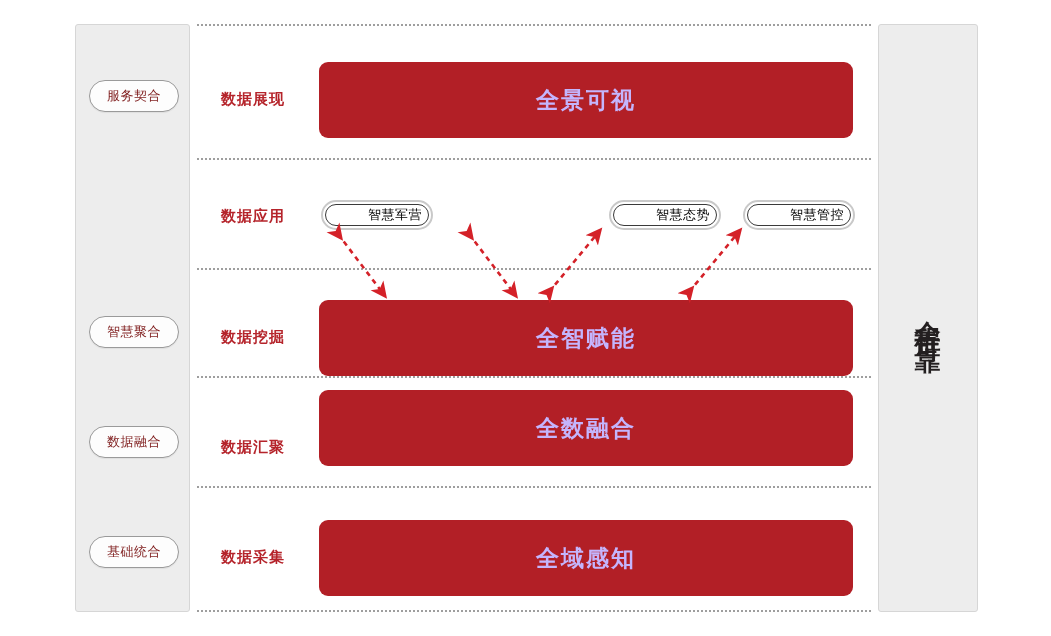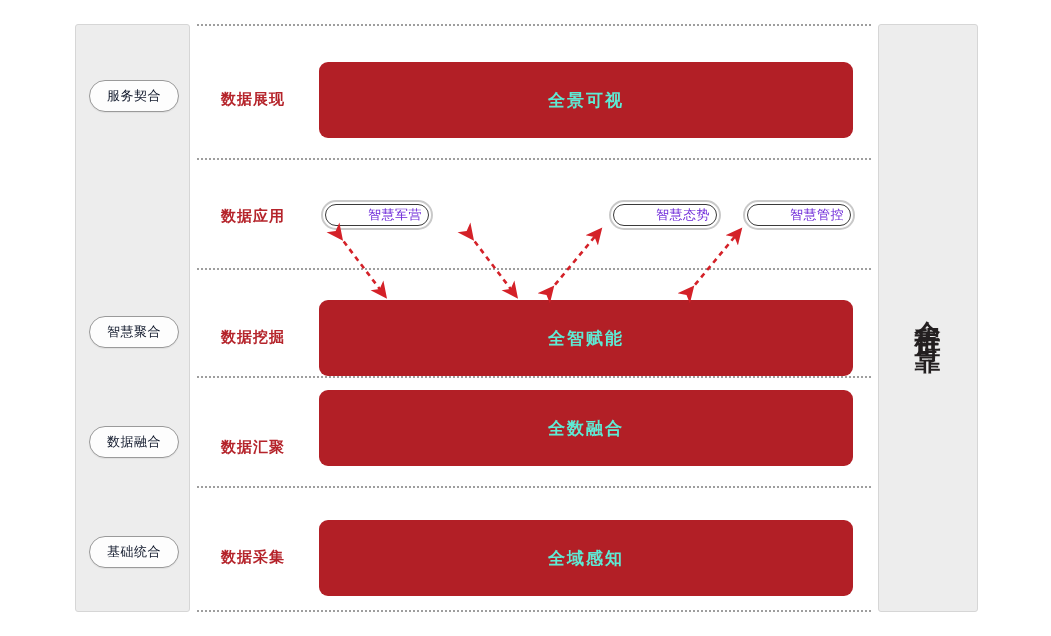--- a/index.html
+++ b/index.html
@@ -15,56 +15,56 @@
   #left-panel{
     position:absolute;left:75px;top:24px;width:115px;height:588px;
     background:#ededed;border:1px solid #d6d6d6;border-radius:3px;
     box-sizing:border-box;
   }
   .cap-pill{
     position:absolute;left:13px;width:90px;height:32px;
     background:#fdfdfd;border:1px solid #9a9a9a;border-radius:16px;
     box-sizing:border-box;
     display:flex;align-items:center;justify-content:center;
-    font-size:13px;color:#0f172a;letter-spacing:.5px;
+    font-size:13px;color:#7f1d1d;letter-spacing:.5px;
     box-shadow:0 1px 1px rgba(0,0,0,.06);
   }
 
   
   #middle{
     position:absolute;left:197px;top:24px;width:674px;height:588px;
   }
   .row-sep{
     position:absolute;left:0;width:674px;height:0;
     border-top:2px dotted #9e9e9e;
   }
   .stage-label{
     position:absolute;left:24px;width:84px;
     font-size:15px;font-weight:bold;color:#b5242b;
     letter-spacing:1px;text-align:left;
   }
   .red-bar{
     position:absolute;left:122px;width:534px;
     background:#b21f26;border-radius:9px;
     display:flex;align-items:center;justify-content:center;
-    color:#5eead4;font-size:17px;font-weight:bold;letter-spacing:2px;
+    color:#c4b5fd;font-size:23px;font-weight:bold;letter-spacing:2px;
   }
 
   
   .app-pill{
     position:absolute;height:30px;width:112px;
     border:2px solid #c9c9c9;border-radius:16px;
     background:#ffffff;box-sizing:border-box;
     display:flex;align-items:center;justify-content:center;
   }
   .app-pill .inner{
     position:absolute;left:2px;top:2px;right:2px;bottom:2px;
     border:1px solid #3a3a3a;border-radius:13px;
     display:flex;align-items:center;justify-content:center;
-    font-size:13px;color:#6d28d9;letter-spacing:.5px;
+    font-size:13px;color:#000000;letter-spacing:.5px;
     background:#ffffff;
     padding-left:36px;
   }
 
   
   #arrows{position:absolute;left:0;top:0;width:674px;height:588px;pointer-events:none;}
 
   
   #right-panel{
     position:absolute;left:878px;top:24px;width:100px;height:588px;

